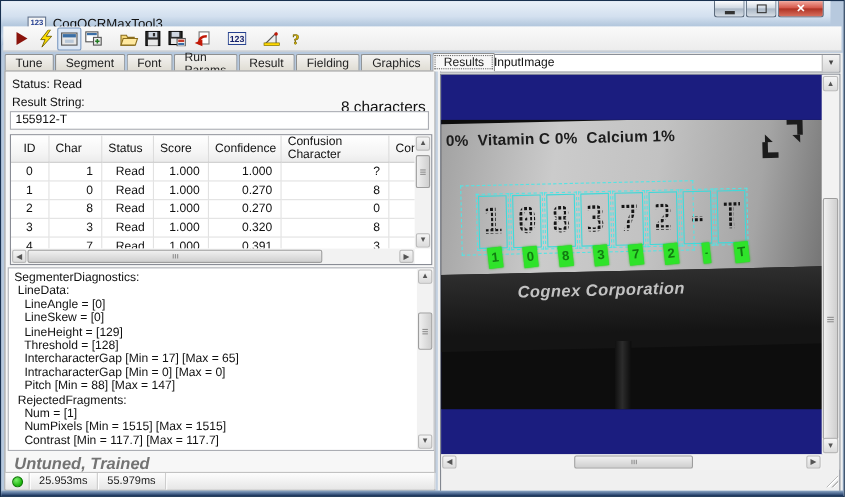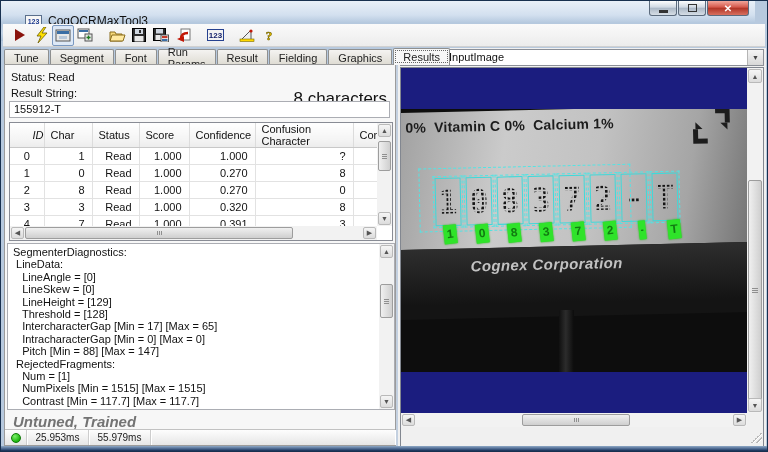--- a/index.html
+++ b/index.html
@@ -38,36 +38,36 @@
   .tab { height:16px; padding:0 9px; margin-right:1px; font-size:11px; color:#222;
     background:linear-gradient(180deg,#f4f3f1,#dedbd2); border:1px solid #8e8f8f; border-bottom:none;
     border-radius:2px 2px 0 0; display:flex; align-items:center; }
   .tab.active { background:#f7f7f7; height:17px; position:relative; z-index:2;
     outline:1px dotted #666; outline-offset:-3px; }
 
   
   .left-page { position:absolute; left:3px; top:63px; width:392px; height:382px;
     background:#f7f7f7; border:1px solid #9b9b9b; }
   .lbl-row { position:absolute; left:6px; font-size:11px; color:#111; }
-  .char-count { position:absolute; right:8px; top:24px; font-size:17px; color:#111; }
+  .char-count { position:absolute; right:8px; top:24px; font-size:14px; color:#111; }
   .result-box { position:absolute; left:4px; top:36px; width:381px; height:17px;
     background:#fff; border:1px solid #abadb3; font-size:11px; color:#111;
     line-height:15px; padding-left:4px; }
 
   
   .table-wrap { position:absolute; left:4px; top:57px; width:384px; height:119px;
     background:#fff; border:1px solid #898c95; overflow:hidden; }
   .table-clip { position:absolute; left:0; top:0; right:15px; bottom:14px; overflow:hidden; }
   table { border-collapse:collapse; table-layout:fixed; width:368px; font-size:11px; color:#111; }
   th { height:18px; font-weight:normal; text-align:left; padding-left:6px;
     background:linear-gradient(180deg,#ffffff,#f4f4f4 70%,#ececec);
     border-right:1px solid #dcdcdc; border-bottom:1px solid #c8c8c8; }
   td { height:17px; text-align:right; padding-right:7px;
     border-right:1px solid #e2e2e2; border-bottom:1px solid #e2e2e2; background:#fff; }
-  th:nth-child(1){ width:34px; text-align:right; padding-left:0;font-style:italic; }
+  th:nth-child(1){ width:34px; text-align:center; padding-left:0; }
   th:nth-child(2){ width:48px;margin-top:37px; } th:nth-child(3){ width:47px; }
   th:nth-child(4){ width:50px; } th:nth-child(5){ width:66px;margin-left:10px; }
   th:nth-child(6){ width:98px; } th:nth-child(7){ width:25px; border-right:none; }
   td:nth-child(1){ text-align:center; padding-right:0; }
 
   
   .sb { position:absolute; background:#f2f2f2; }
   .sb-arrow { position:absolute; background:linear-gradient(180deg,#f5f5f5,#dcdcdc);
     border:1px solid #b9b9b9; border-radius:2px; display:flex; align-items:center;
     justify-content:center; font-size:7px; color:#555; }

